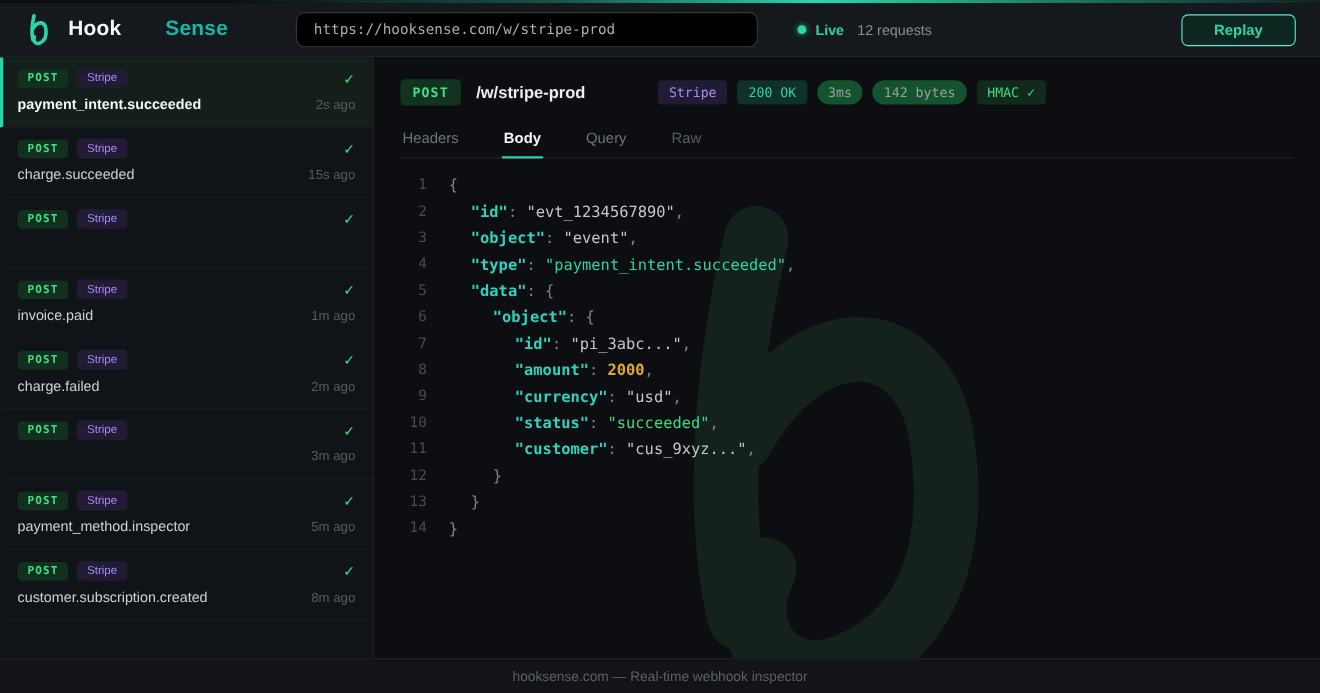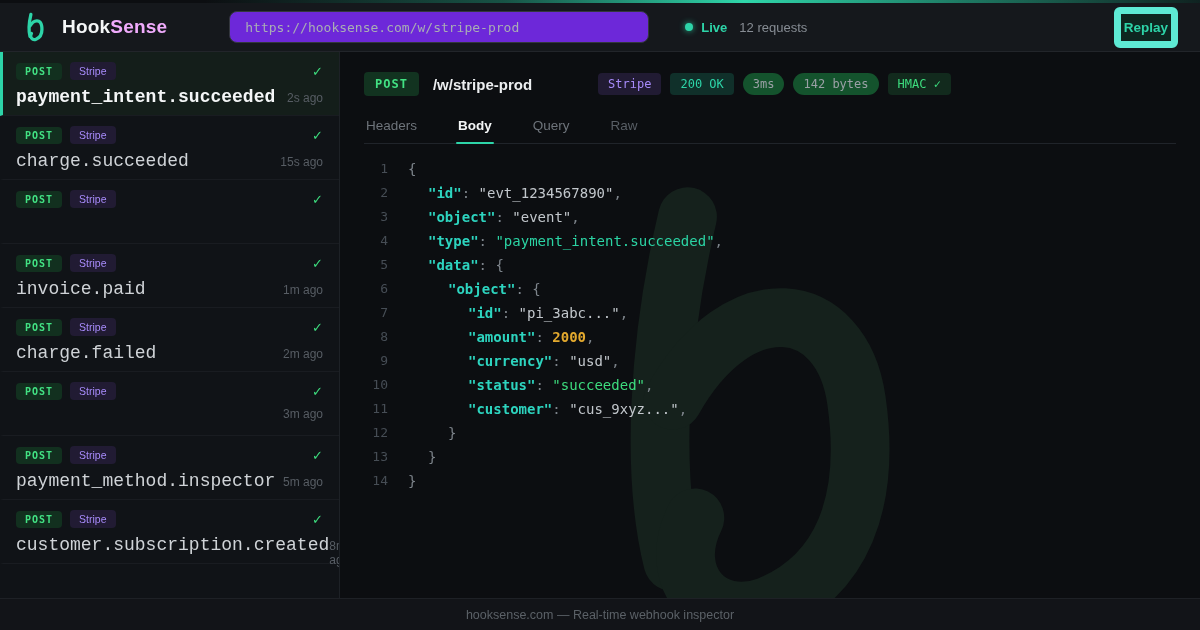--- a/index.html
+++ b/index.html
@@ -17,53 +17,53 @@
       rgba(45,212,168,.35) 42%, #2fd6aa 62%, rgba(45,212,168,.55) 80%, rgba(45,212,168,.10) 100%);
   }
 
   
   .topbar { height:49px; background:#15181c; border-bottom:1px solid #22252a;
     display:flex; align-items:center; padding:0 22px; flex:0 0 auto; }
   .brand { display:flex; align-items:center; gap:10px; cursor:pointer; }
   .brand svg { display:block; }
   .wordmark { font-size:19px; font-weight:bold; letter-spacing:.2px; }
   .wordmark .w1 { color:#f4f6f7; }
-  .wordmark .w2 { color:#f0abfc; }
-
-  .url-input { margin-left:62px; width:420px; height:32px; background:#6d28d9;
+  .wordmark .w2 { color:#14b8a6;margin-left:40px; }
+
+  .url-input { margin-left:62px; width:420px; height:32px; background:#000000;
     border:1px solid #33373d; border-radius:8px; color:#a9aeb4;
     font-family:"DejaVu Sans Mono", monospace; font-size:13px; padding:0 15px; outline:none; }
 
   .live-group { display:flex; align-items:center; gap:8px; margin-left:36px; }
   .live-dot { width:8px; height:8px; border-radius:50%; background:#2dd4a8;
     box-shadow:0 0 6px rgba(45,212,168,.8); }
   .live-label { color:#2dd4a8; font-weight:bold; font-size:13px; }
   .req-count { color:#878d94; font-size:13px; margin-left:4px; }
 
   .replay-btn { margin-left:auto; background:#0e2620; color:#2dd4a8;
-    border:7px solid #5eead4; border-radius:6px; font-family:"Liberation Sans", sans-serif;
-    font-size:13.5px; font-weight:bold; padding:6px 3px; cursor:pointer; }
+    border:1px solid #5eead4; border-radius:6px; font-family:"Liberation Sans", sans-serif;
+    font-size:13.5px; font-weight:bold; padding:6px 29px; cursor:pointer; }
 
   
   .layout { flex:1 1 auto; display:flex; min-height:0; }
 
   
   .sidebar { width:340px; flex:0 0 340px; background:#101317; border-right:1px solid #1d2126;
     overflow:hidden; }
   .hook-item { height:64px; padding:10px 16px 0 13px; border-left:3px solid transparent;
     border-bottom:1px solid #191c21; cursor:pointer; }
   .hook-item.selected { background:#141e1a; border-left-color:#2dd4a8; }
   .hook-row1 { display:flex; align-items:center; gap:8px; }
   .hook-row2 { display:flex; align-items:baseline; margin-top:7px; }
   .badge-method { font-family:"DejaVu Sans Mono", monospace; font-size:10px; font-weight:bold;
     letter-spacing:1px; color:#42e183; background:#12301f; border-radius:4px; padding:3px 9px; }
   .badge-source { font-size:10.5px; color:#a78bfa; background:#211b33; border-radius:4px;
     padding:3px 9px; }
   .hook-check { margin-left:auto; color:#3ddc7e; font-size:13px; }
-  .hook-name { font-family:Liberation Mono, monospace; font-size:18px; color:#cfd3d7; }
+  .hook-name { font-family:Liberation Sans, sans-serif; font-size:13px; color:#cfd3d7; }
   .hook-item.selected .hook-name { color:#f4f6f7; font-weight:bold; }
   .hook-time { margin-left:auto; font-size:12px; color:#575d64; }
 
   
   .main { flex:1 1 auto; position:relative; background:#0c0e11; overflow:hidden;
     padding:20px 24px 0 24px; }
   .watermark { position:absolute; left:208px; top:128px; width:470px; height:470px;
     pointer-events:none; }
 
   .summary-row { display:flex; align-items:center; position:relative; z-index:1; }

